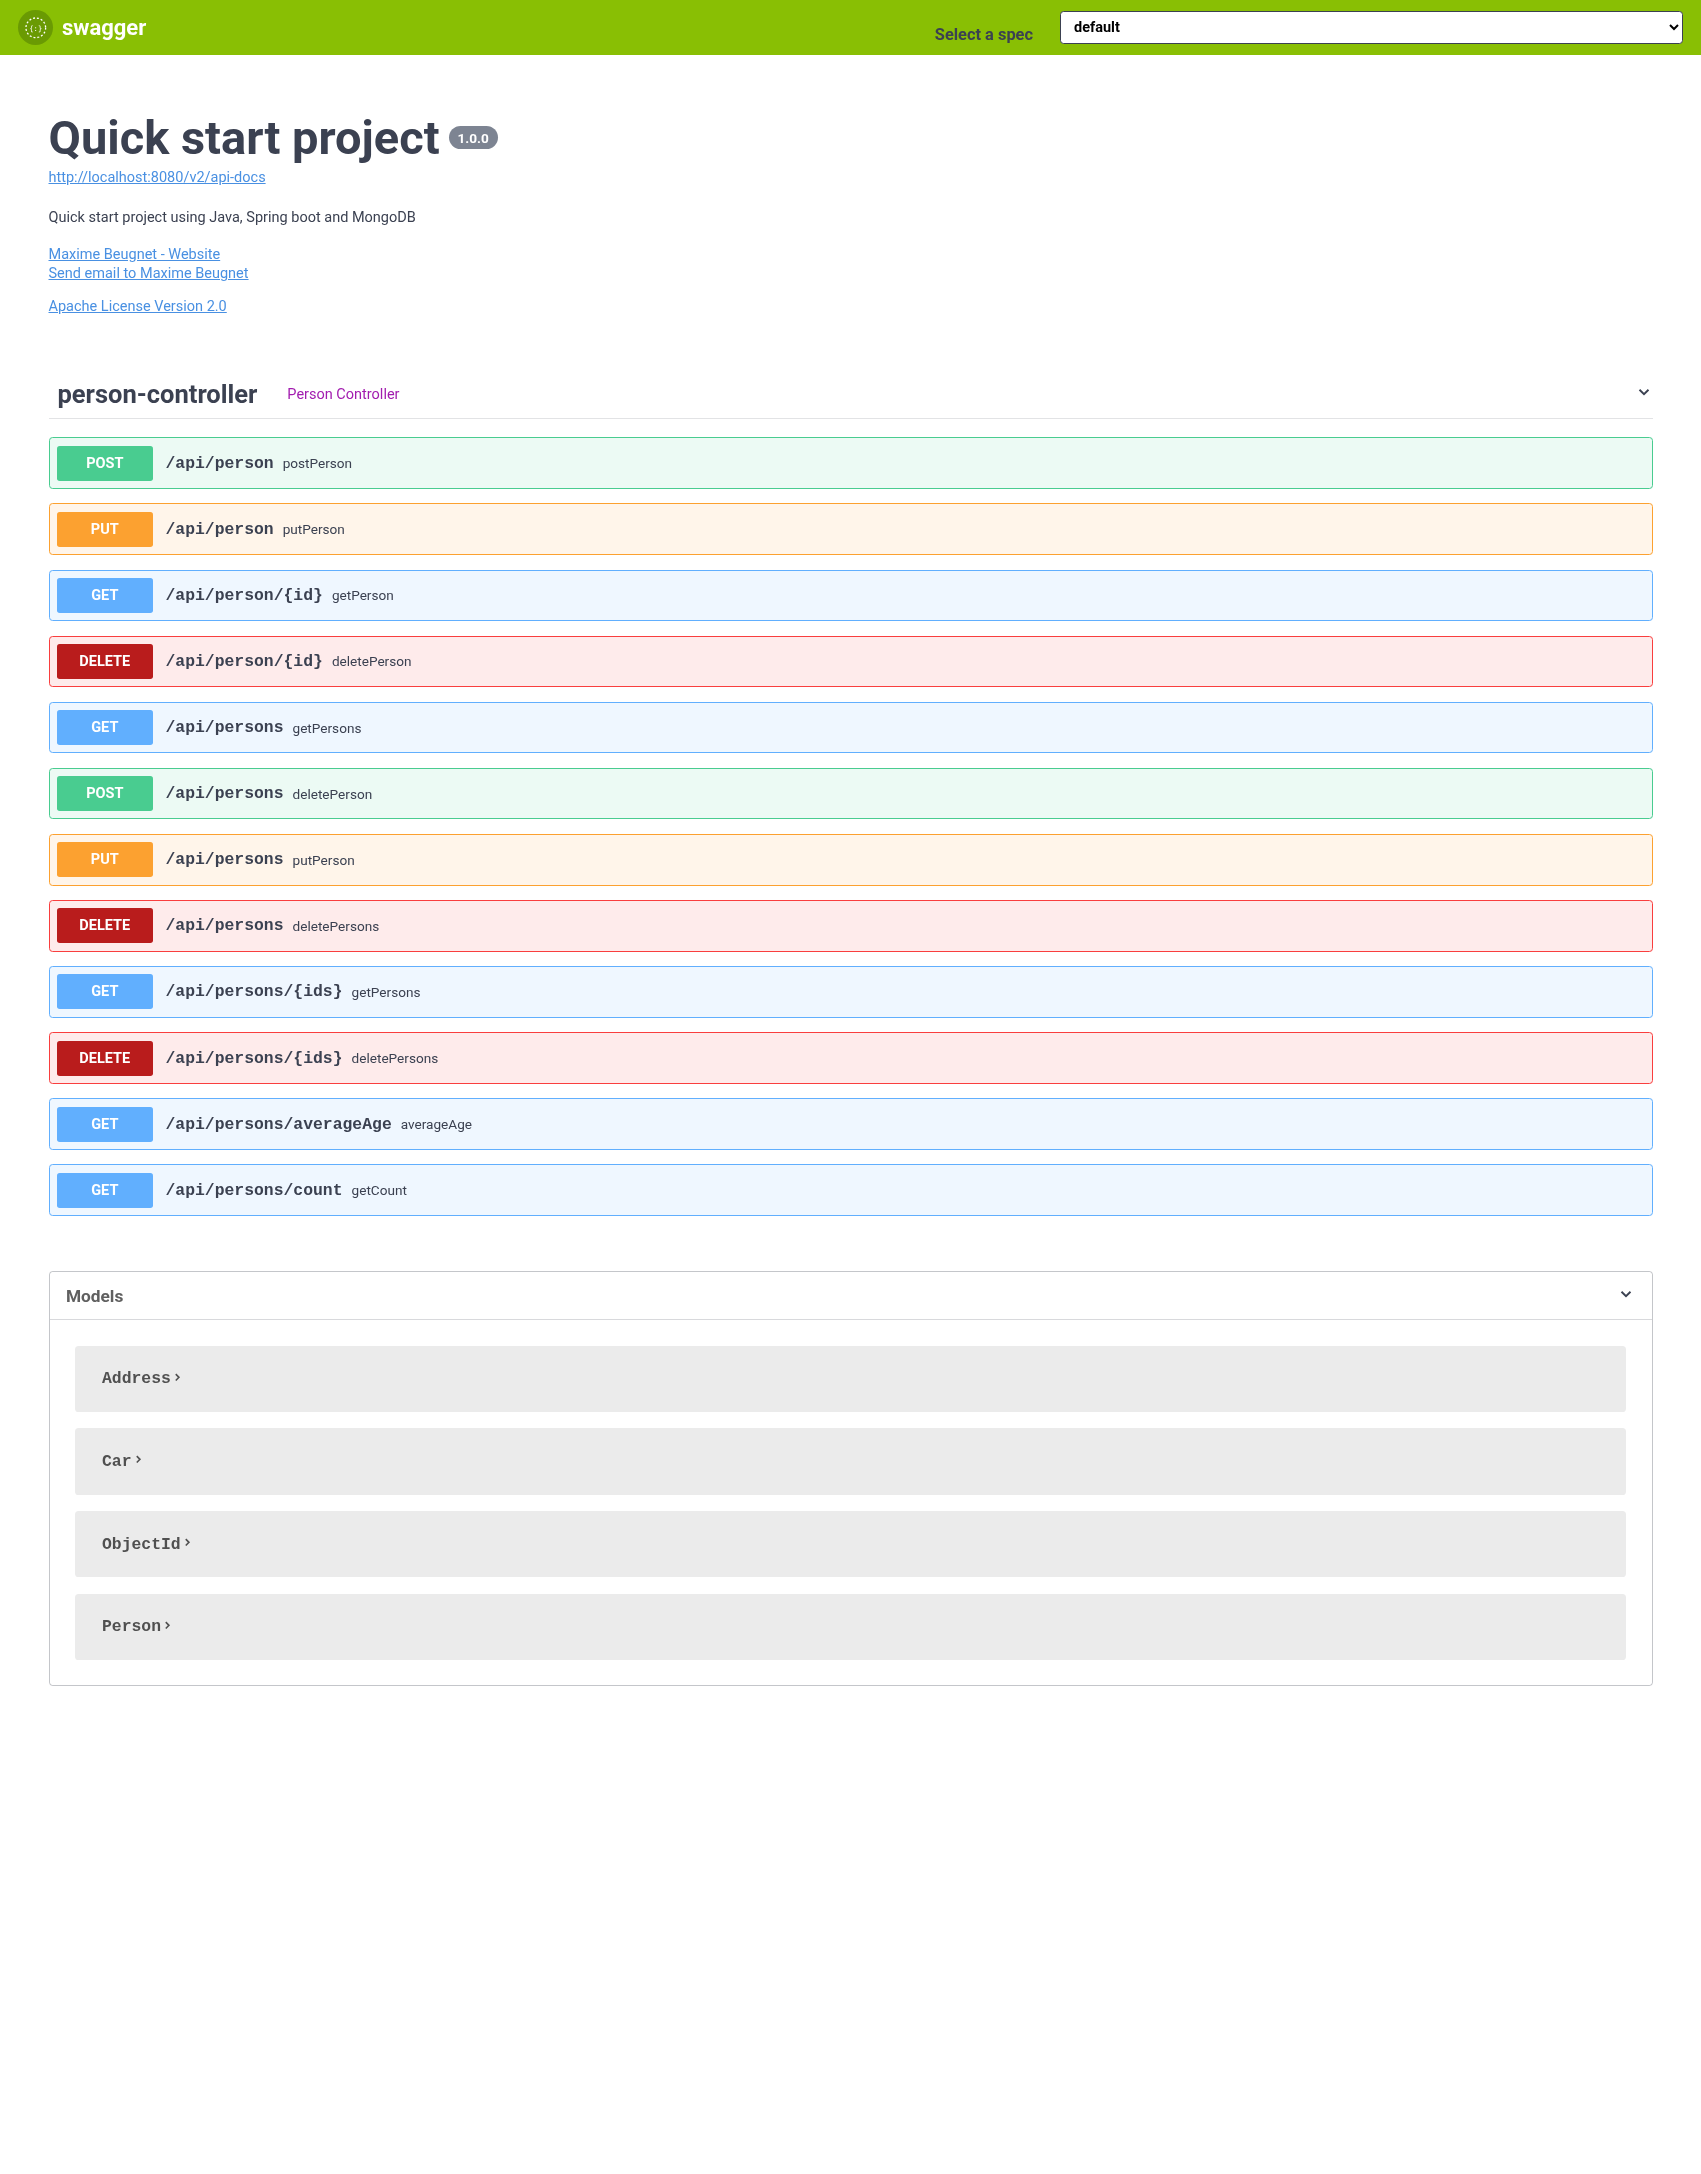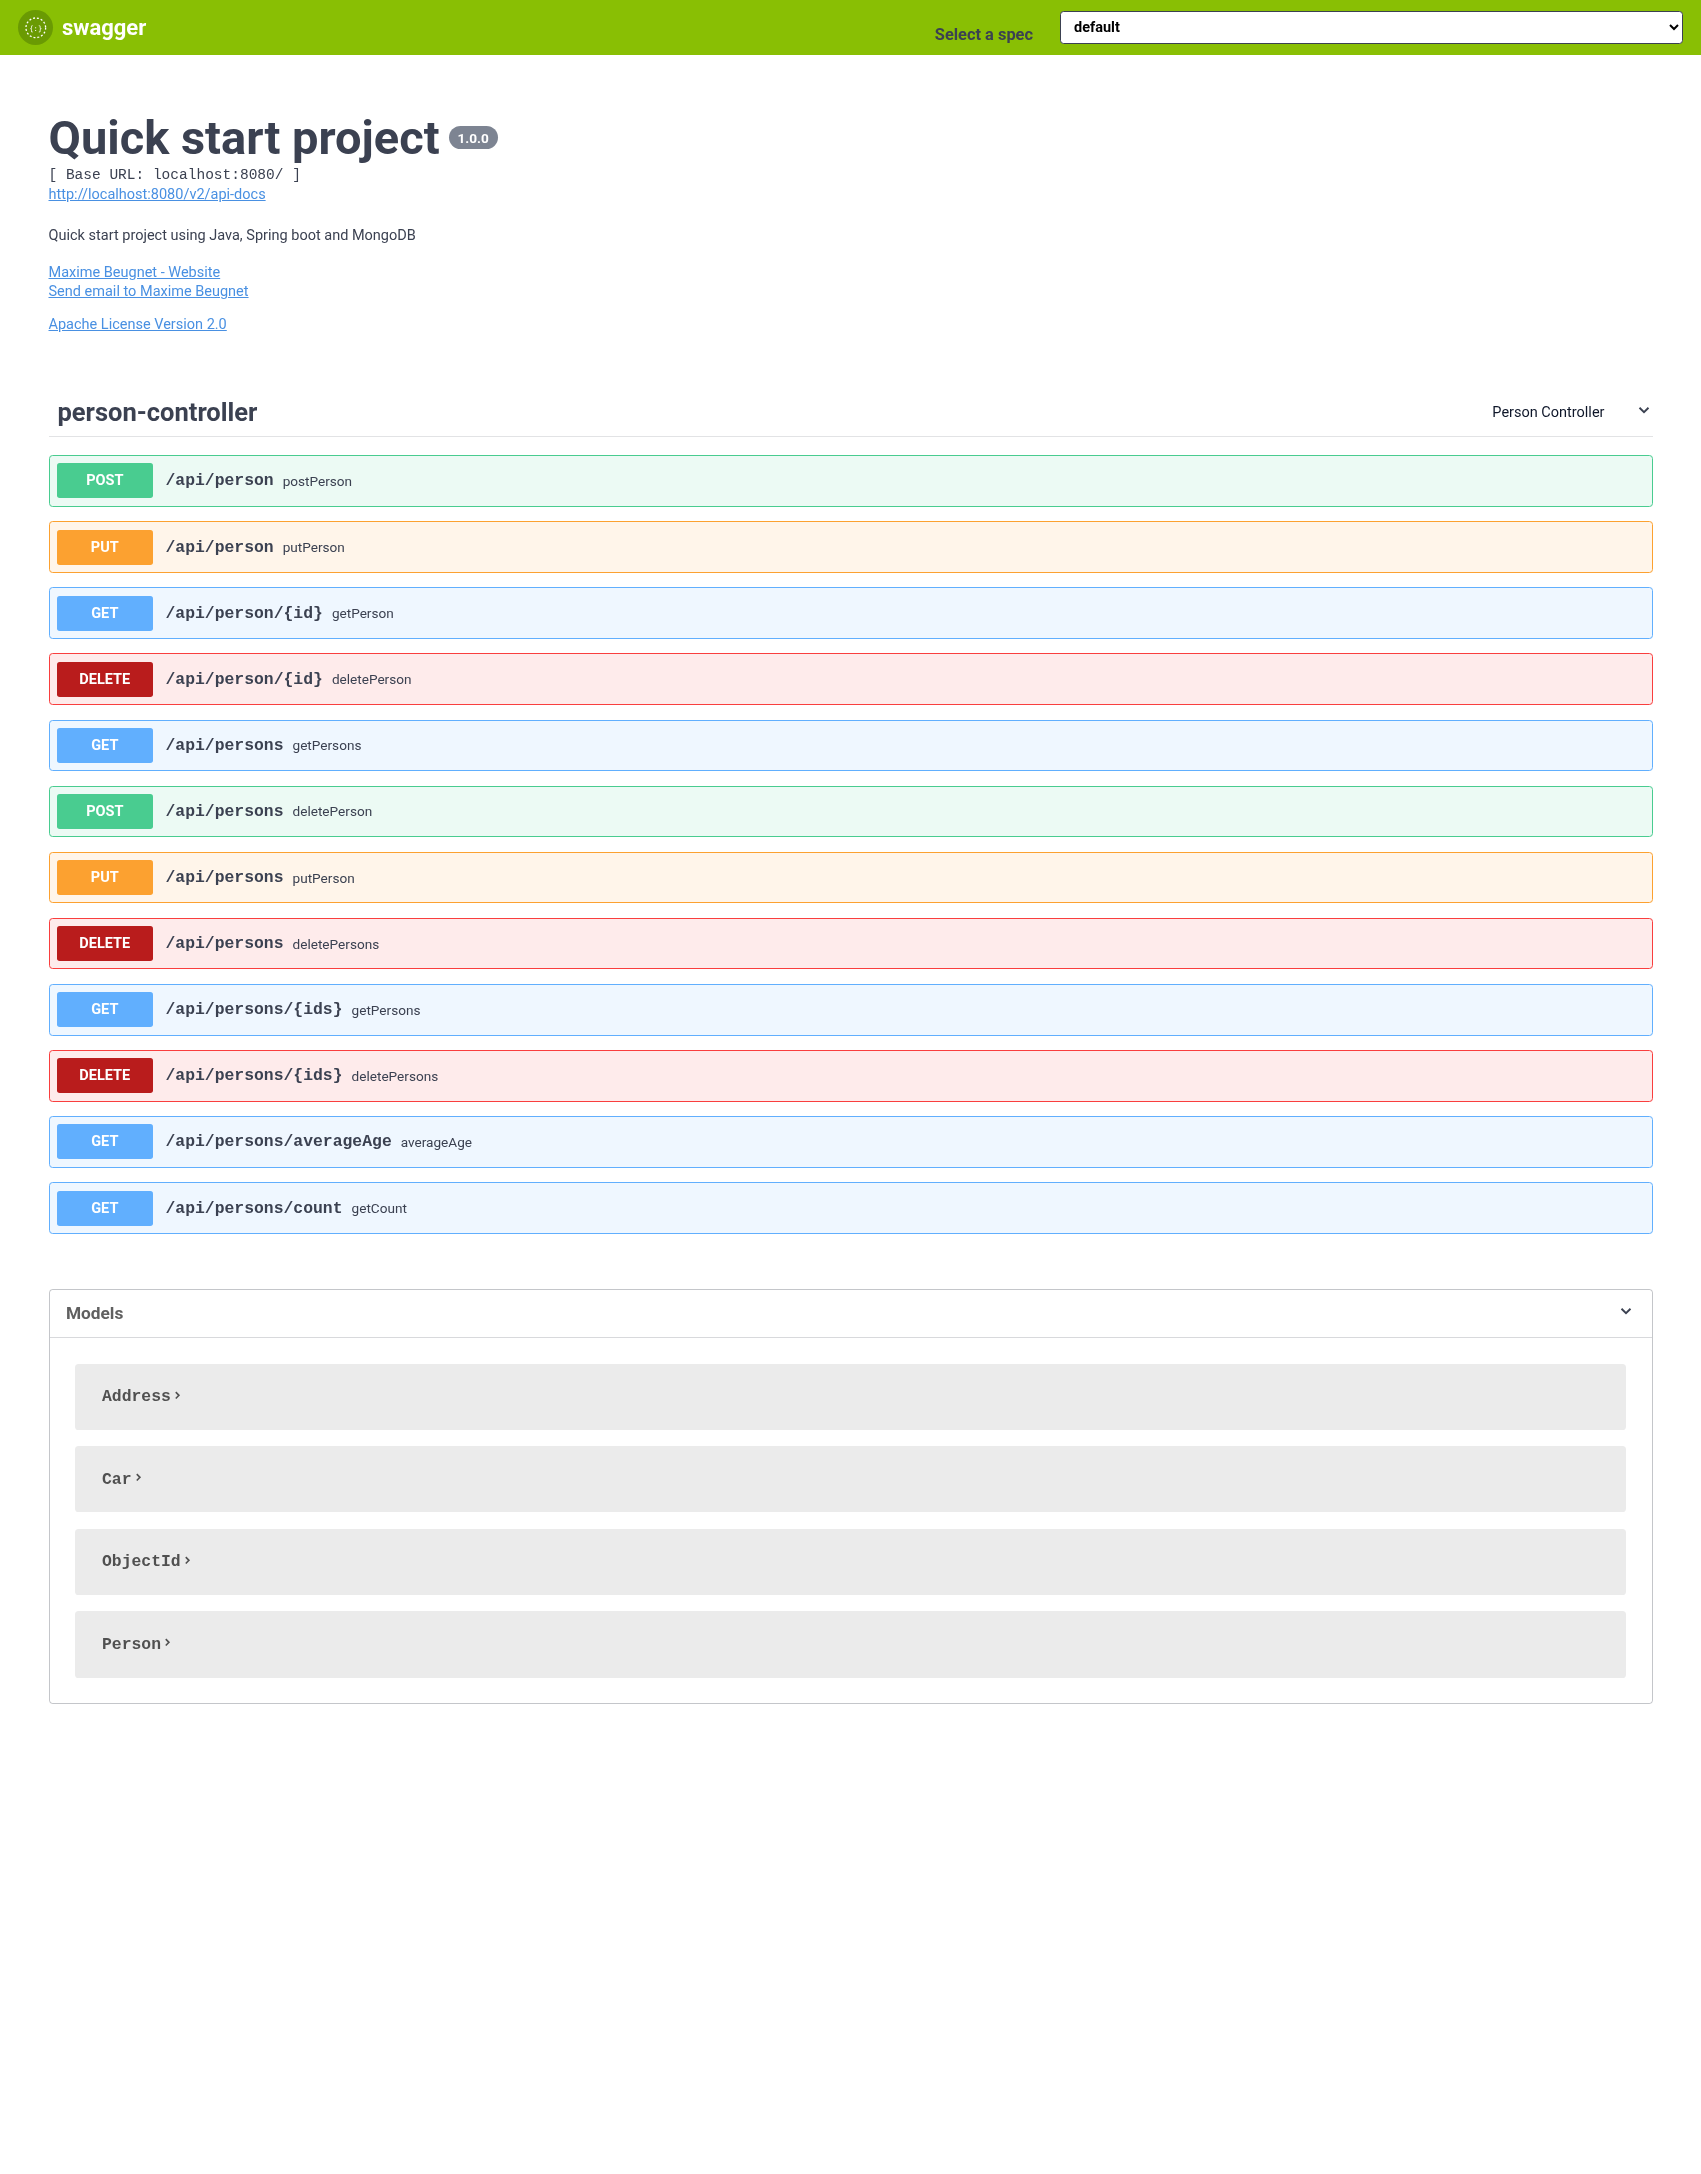--- a/index.html
+++ b/index.html
@@ -134,23 +134,22 @@
       border-bottom: 0.9px solid rgba(59,65,81,0.15);
       margin-bottom: 18px;
     }
     .tag-name {
       font-size: 25.5px;
       font-weight: 700;
       color: #3b4151;
     }
     .tag-desc {
       font-size: 14.5px;
-      color: #0f172a;
+      color: #a21caf;
       flex: 1;
-      text-align: right;
     }
     .tag-arrow {
       margin-left: auto;
     }
     .chevron-down {
       width: 18px;
       height: 18px;
     }
     .operations {
       display: flex;
@@ -261,21 +260,20 @@
     </select>
   </div>
 </div>
 
 <div class="wrapper">
   <div class="info">
     <h1>
       <span>Quick start project</span>
       <span class="version-badge">1.0.0</span>
     </h1>
-    <div class="base-url">[ Base URL: localhost:8080/ ]</div>
     <a class="api-link">http://localhost:8080/v2/api-docs</a>
     <div class="description">Quick start project using Java, Spring boot and MongoDB</div>
     <div class="contact-links">
       <a>Maxime Beugnet - Website</a>
       <a>Send email to Maxime Beugnet</a>
     </div>
     <div class="license">
       <a>Apache License Version 2.0</a>
     </div>
   </div>

